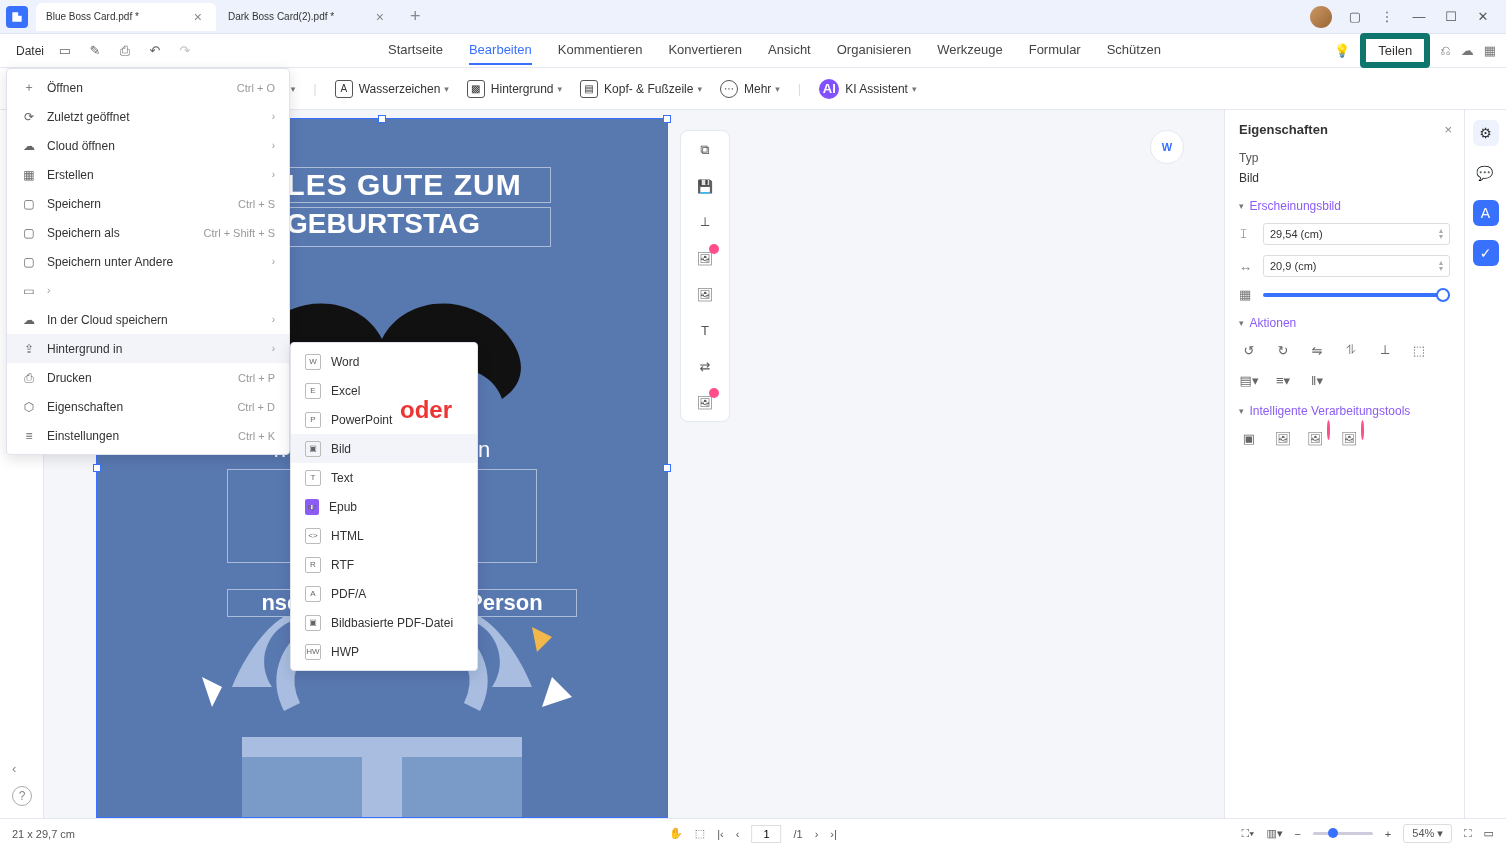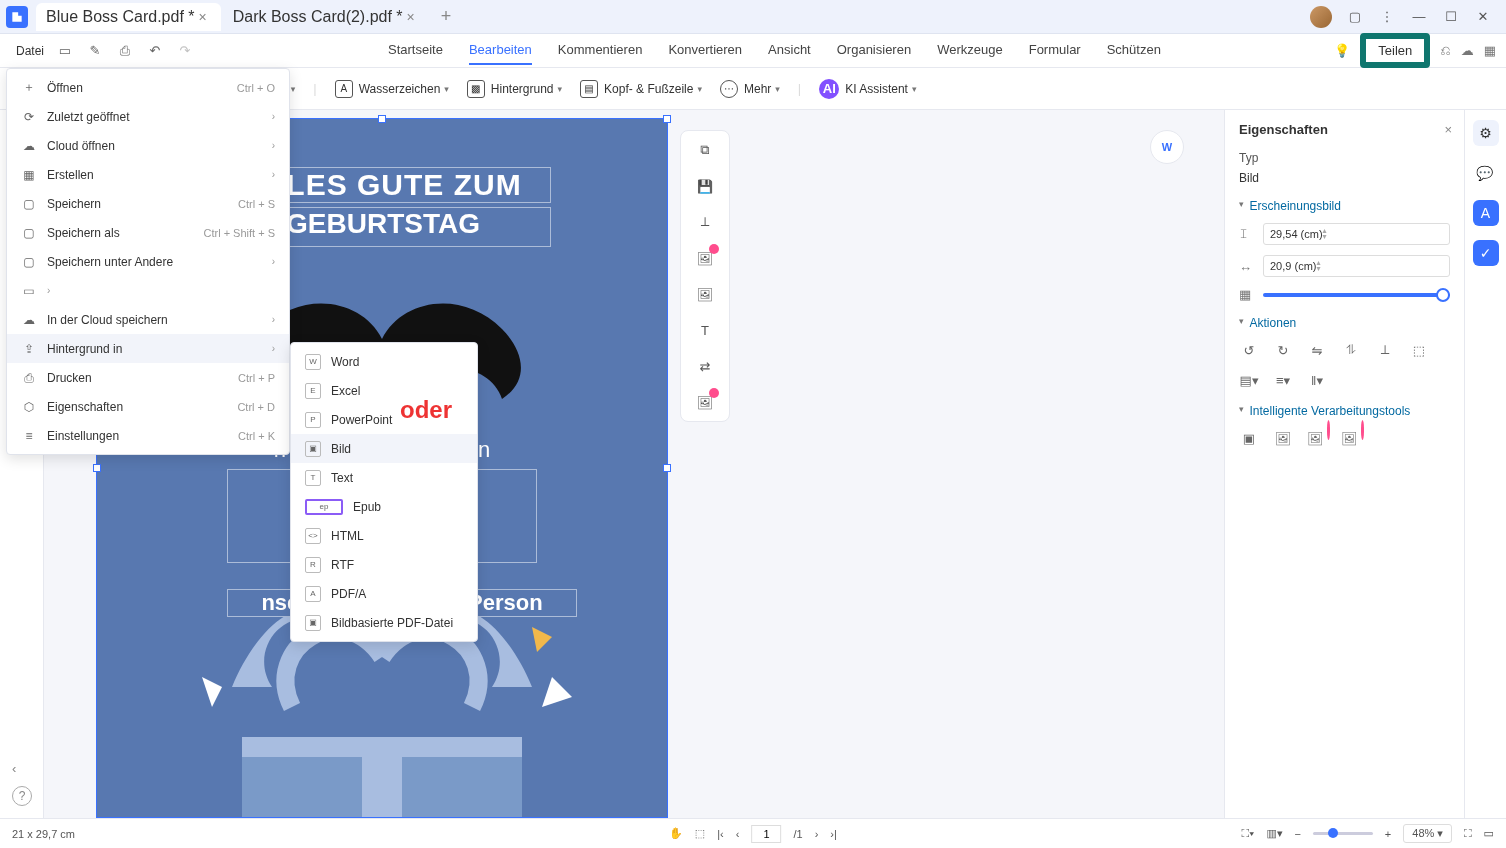--- a/index.html
+++ b/index.html
@@ -2,21 +2,21 @@
 <html><head>
 <meta charset="utf-8">
 <style>
 *{box-sizing:border-box;margin:0;padding:0;font-family:-apple-system,"Segoe UI",Arial,sans-serif}
 body{background:#f5f6fa;font-size:13px;color:#333;overflow:hidden;width:1506px;height:848px;position:relative}
 .titlebar{height:34px;background:#eef2fc;display:flex;align-items:center;padding:0 6px;border-bottom:1px solid #dfe4f0}
 .app-icon{width:22px;height:22px;background:#3971ff;border-radius:4px;margin-right:8px;display:flex;align-items:center;justify-content:center}
 .app-icon svg{width:14px;height:14px;fill:#fff}
 .tab{display:flex;align-items:center;height:28px;padding:0 10px;border-radius:6px 6px 0 0;margin-right:2px;position:relative;min-width:180px}
 .tab.active{background:#fff}
-.tab-label{font-size:16px;color:#333}
+.tab-label{font-size:10px;color:#333}
 .tab-close{margin-left:auto;color:#888;font-size:14px;padding:0 4px}
 .tab-add{color:#888;font-size:18px;padding:0 10px}
 .titlebar-right{margin-left:auto;display:flex;align-items:center;gap:14px;padding-right:8px}
 .avatar{width:22px;height:22px;border-radius:50%;background:linear-gradient(135deg,#c96,#963)}
 .win-btn{width:18px;height:18px;display:flex;align-items:center;justify-content:center;color:#555}
 .menubar{height:34px;background:#fff;display:flex;align-items:center;padding:0 10px;border-bottom:1px solid #e6e8ef}
 .file-btn{font-size:12px;padding:4px 6px;margin-right:6px}
 .qat{display:flex;gap:12px;margin-right:14px;color:#666}
 .qat span{width:18px;height:18px;display:flex;align-items:center;justify-content:center}
 .main-tabs{display:flex;gap:26px;margin-left:180px}
@@ -50,25 +50,25 @@
 .gift{position:absolute;bottom:0;left:50%;transform:translateX(-50%);width:420px;height:200px}
 .right-tools{width:50px;position:absolute;left:636px;top:20px;background:#fff;border:1px solid #e6e8ef;border-radius:8px;display:flex;flex-direction:column;padding:8px 0;gap:14px;align-items:center}
 .right-tools div{width:22px;height:22px;display:flex;align-items:center;justify-content:center;color:#555;position:relative}
 .new-dot{position:absolute;top:-3px;right:-3px;width:10px;height:10px;background:#ff4d8d;border-radius:50%;font-size:6px;color:#fff;display:flex;align-items:center;justify-content:center}
 .word-float{position:absolute;right:40px;top:20px;width:34px;height:34px;background:#fff;border:1px solid #e6e8ef;border-radius:50%;display:flex;align-items:center;justify-content:center;color:#3971ff;font-weight:700;font-size:11px}
 .props{width:240px;background:#fff;border-left:1px solid #e6e8ef;padding:12px 14px;position:relative}
 .props h3{font-size:13px;font-weight:600;margin-bottom:14px}
 .props-close{position:absolute;top:12px;right:12px;color:#888}
 .prop-lbl{font-size:12px;color:#555;margin:8px 0 6px}
 .prop-val{font-size:12px;color:#333;margin-bottom:12px}
-.collapsible{display:flex;gap:6px;font-size:12px;color:#0369a1;margin:14px 0 10px}
+.collapsible{display:flex;align-items:center;gap:6px;font-size:12px;color:#8b5cf6;margin:14px 0 10px}
 .collapsible::before{content:"▾";font-size:9px;color:#777}
 .field-row{display:flex;align-items:center;gap:8px;margin-bottom:10px}
 .field-row .ico{width:16px;color:#777}
-.num-input{flex:1;border:1px solid #ddd;border-radius:3px;padding:4px 6px;font-size:11px;display:flex;justify-content:flex-start;align-items:center}
+.num-input{flex:1;border:1px solid #ddd;border-radius:3px;padding:4px 6px;font-size:11px;display:flex;justify-content:space-between;align-items:center}
 .spinner{color:#aaa;font-size:8px;line-height:6px}
 .slider{flex:1;height:4px;background:#3971ff;border-radius:2px;position:relative}
 .slider-thumb{position:absolute;right:0;top:-5px;width:14px;height:14px;background:#fff;border:2px solid #3971ff;border-radius:50%}
 .action-row{display:flex;gap:14px;margin:10px 0;color:#666}
 .action-row span{width:20px;height:20px;display:flex;align-items:center;justify-content:center}
 .rightgutter{width:42px;background:#fff;border-left:1px solid #e6e8ef;display:flex;flex-direction:column;align-items:center;padding-top:10px;gap:14px}
 .rg-ico{width:26px;height:26px;border-radius:6px;display:flex;align-items:center;justify-content:center;font-size:14px}
 .statusbar{position:absolute;bottom:0;left:0;right:0;height:30px;background:#fff;border-top:1px solid #e6e8ef;display:flex;align-items:center;padding:0 12px;font-size:11px;color:#555}
 .sb-center{position:absolute;left:50%;transform:translateX(-50%);display:flex;align-items:center;gap:12px}
 .sb-right{margin-left:auto;display:flex;align-items:center;gap:12px}
@@ -382,38 +382,42 @@
     </div>
     <div class="menu-item hover">
       <span class="menu-ico" style="border:1px solid #bbb;border-radius:2px;font-size:8px;width:16px;height:16px">▣</span>
       <span class="mi-label">Bild</span>
     </div>
     <div class="menu-item">
       <span class="menu-ico" style="border:1px solid #bbb;border-radius:2px;font-size:8px;width:16px;height:16px">T</span>
       <span class="mi-label">Text</span>
     </div>
     <div class="menu-item">
-      <span class="menu-ico" style="border:2px solid #8b5cf6;border-radius:2px;font-size:8px;width:38px;height:16px">ep</span>
+      <span class="menu-ico" style="border:6px solid #8b5cf6;border-radius:2px;font-size:8px;width:14px;height:16px">ep</span>
       <span class="mi-label">Epub</span>
     </div>
     <div class="menu-item">
       <span class="menu-ico" style="border:1px solid #bbb;border-radius:2px;font-size:8px;width:16px;height:16px">&lt;&gt;</span>
       <span class="mi-label">HTML</span>
     </div>
     <div class="menu-item">
       <span class="menu-ico" style="border:1px solid #bbb;border-radius:2px;font-size:8px;width:16px;height:16px">R</span>
       <span class="mi-label">RTF</span>
     </div>
     <div class="menu-item">
       <span class="menu-ico" style="border:1px solid #bbb;border-radius:2px;font-size:8px;width:16px;height:16px">A</span>
       <span class="mi-label">PDF/A</span>
     </div>
     <div class="menu-item">
       <span class="menu-ico" style="border:1px solid #bbb;border-radius:2px;font-size:8px;width:16px;height:16px">▣</span>
       <span class="mi-label">Bildbasierte PDF-Datei</span>
+    </div>
+    <div class="menu-item">
+      <span class="menu-ico" style="border:1px solid #bbb;border-radius:2px;font-size:8px;width:16px;height:16px">HW</span>
+      <span class="mi-label">HWP</span>
     </div>
   </div>
 <div class="red-group rg2"></div>
 <div class="oder">oder</div>
 
 <div class="help-btn">?</div>
 <div class="collapse-btn">‹</div>
 
 <div class="statusbar">
   <span>21 x 29,7 cm</span>
@@ -426,17 +430,17 @@
     <span>/1</span>
     <span>›</span>
     <span>›|</span>
   </div>
   <div class="sb-right">
     <span>⛶▾</span>
     <span>▥▾</span>
     <span>−</span>
     <div class="zoom-slider"></div>
     <span>+</span>
-    <span style="border:1px solid #ddd;padding:2px 8px;border-radius:3px"><span>48%</span> ▾</span>
+    <span style="border:1px solid #ddd;padding:2px 8px;border-radius:3px"><span>54%</span> ▾</span>
     <span>⛶</span>
     <span>▭</span>
   </div>
 </div>
 
 </body></html>

